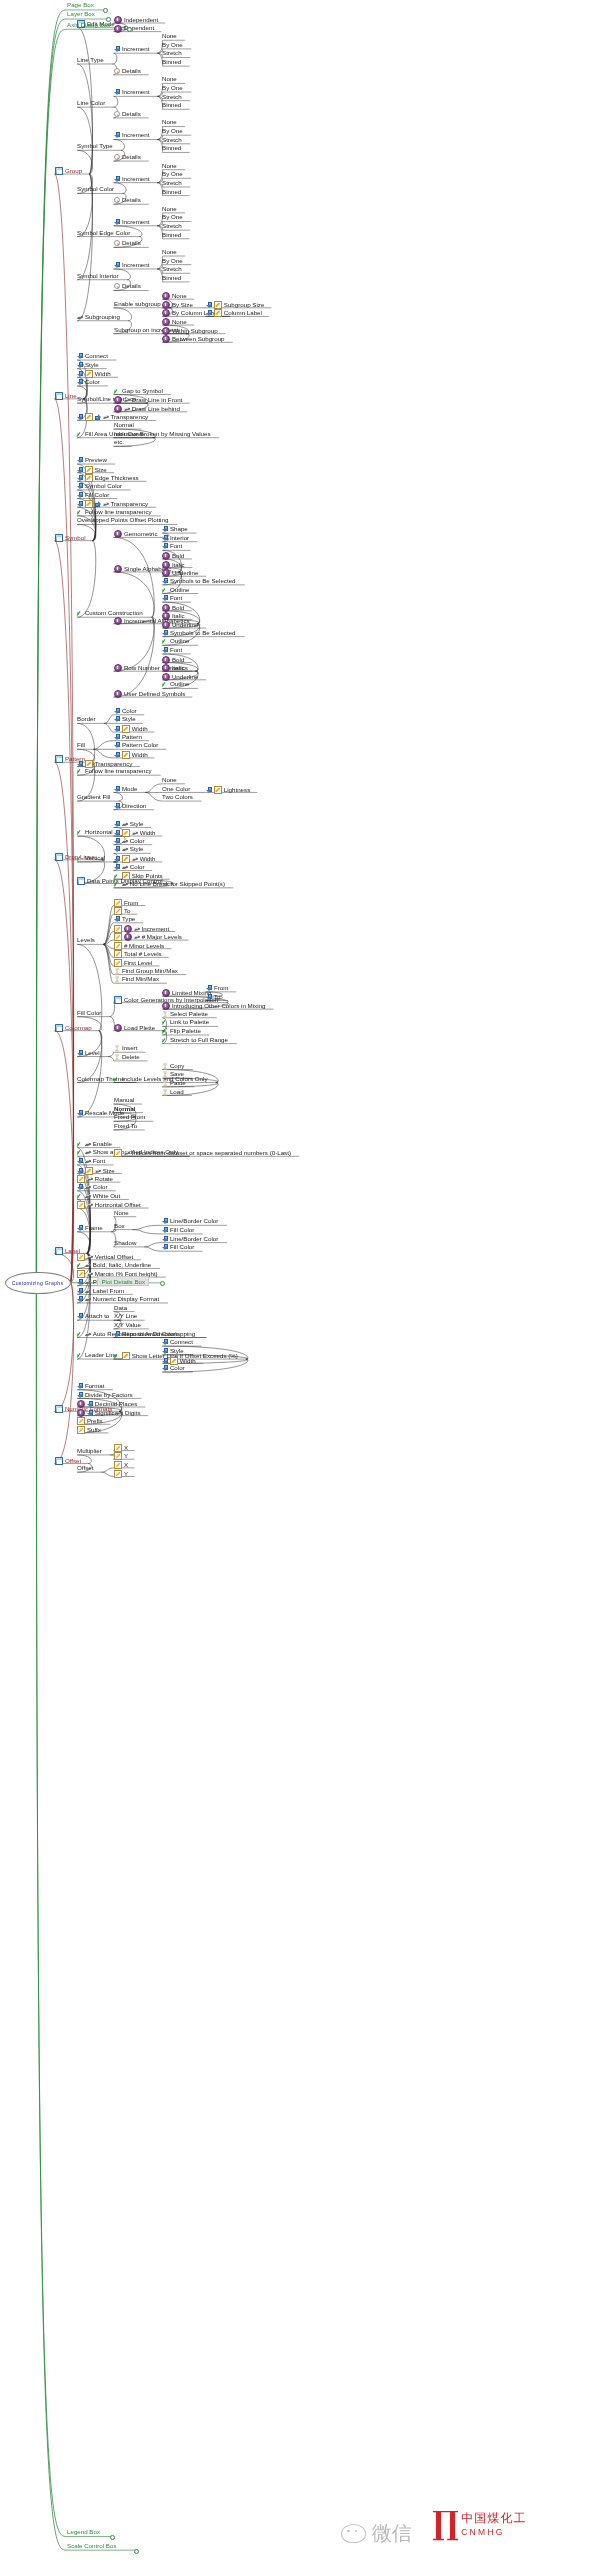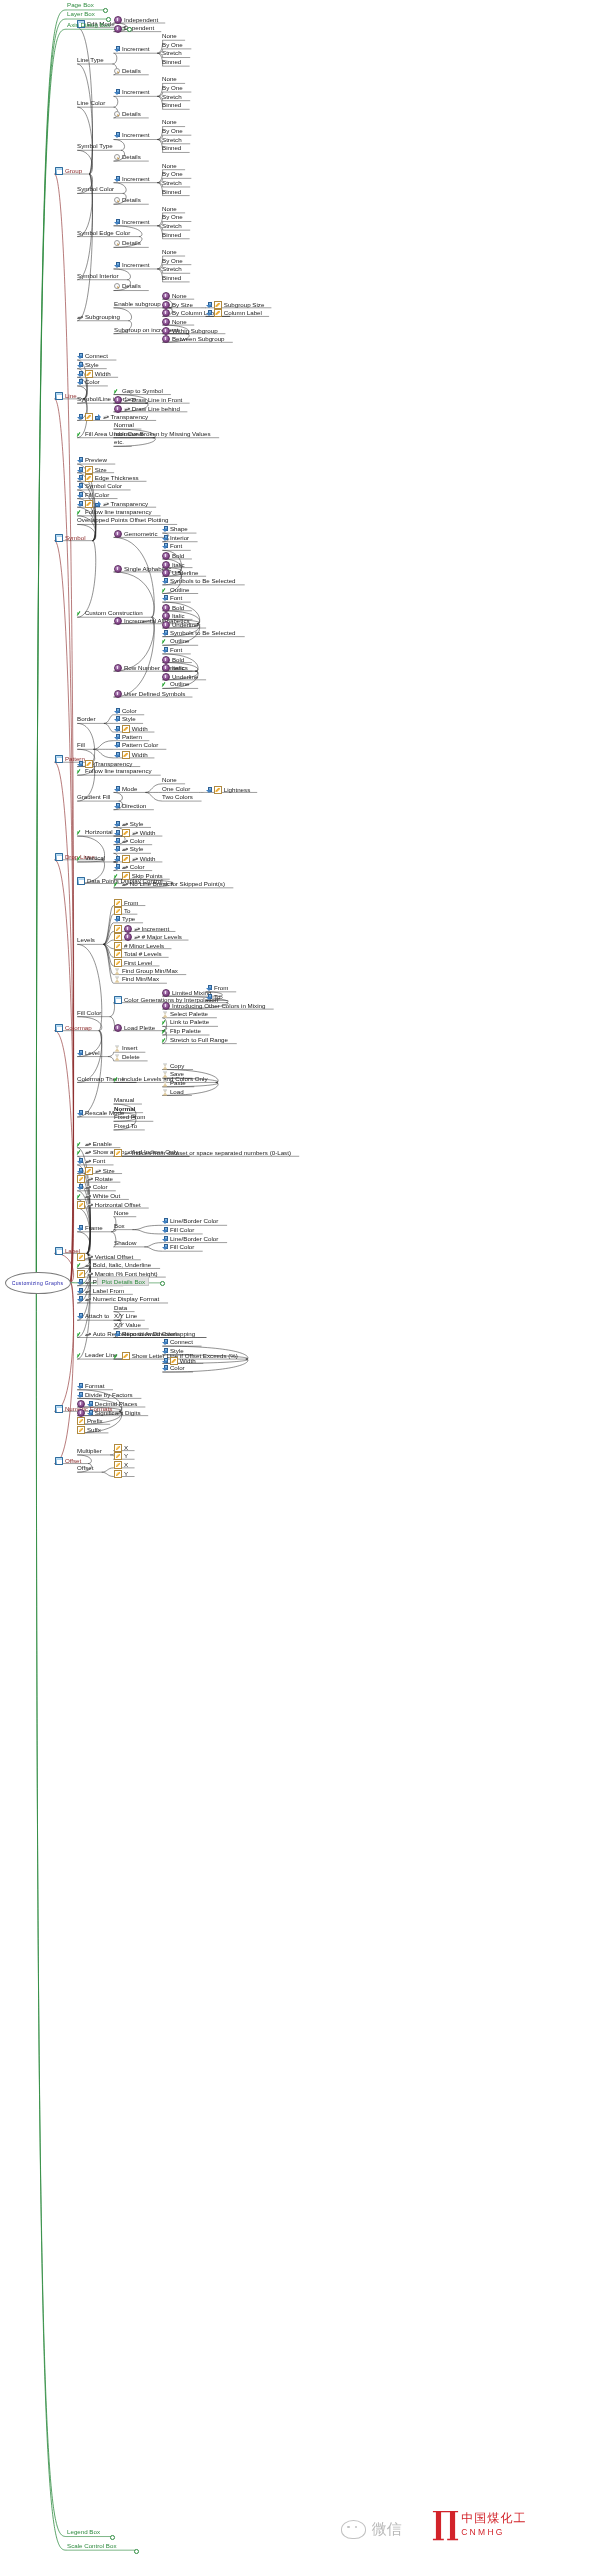--- a/index.html
+++ b/index.html
@@ -82,21 +82,21 @@
   .ic-rarrow:before{content:"";position:absolute;left:0;top:1.7px;width:2.8px;height:2.8px;
      background:linear-gradient(#8fc4ef,#3f7fc0);border:0.6px solid #2d5f93;}
   .ic-rarrow:after{content:"";position:absolute;left:2.8px;top:0;width:0;height:0;
      border-top:3.1px solid transparent;border-bottom:3.1px solid transparent;border-left:3.4px solid #3f7fc0;}
 
   
   .endmark{position:absolute;width:2.8px;height:2.8px;border:0.6px solid #2e8b3f;border-radius:50%;background:#fff;}
 
   
   #wm{position:absolute;display:flex;align-items:center;gap:5.7px;}
-  #wm .wx{font-size:15px;color:#b9b9b9;font-family:"DejaVu Sans",sans-serif;}
+  #wm .wx{font-size:20px;color:#b9b9b9;font-family:"DejaVu Sans",sans-serif;}
   #wm .chatface{width:23px;height:17px;border:1.1px solid #c2c2c2;border-radius:50% 50% 45% 45%;position:relative;}
   #wm .chatface:before,#wm .chatface:after{content:"";position:absolute;top:4.5px;width:2.8px;height:2.8px;
      border-radius:50%;background:#c2c2c2;}
   #wm .chatface:before{left:5.1px;} #wm .chatface:after{left:12.5px;}
   #logo{position:absolute;display:flex;align-items:center;gap:4.5px;}
   #logo .mark{font-size:32px;font-weight:bold;color:#d2232a;line-height:.8;letter-spacing:-2.3px;
               font-family:"DejaVu Serif",serif;}
   #logo .cn{display:flex;flex-direction:column;}
   #logo .cn .t1{font-size:12px;color:#d2232a;letter-spacing:1.1px;}
   #logo .cn .t2{font-size:8.5px;color:#d2232a;letter-spacing:2.3px;}

